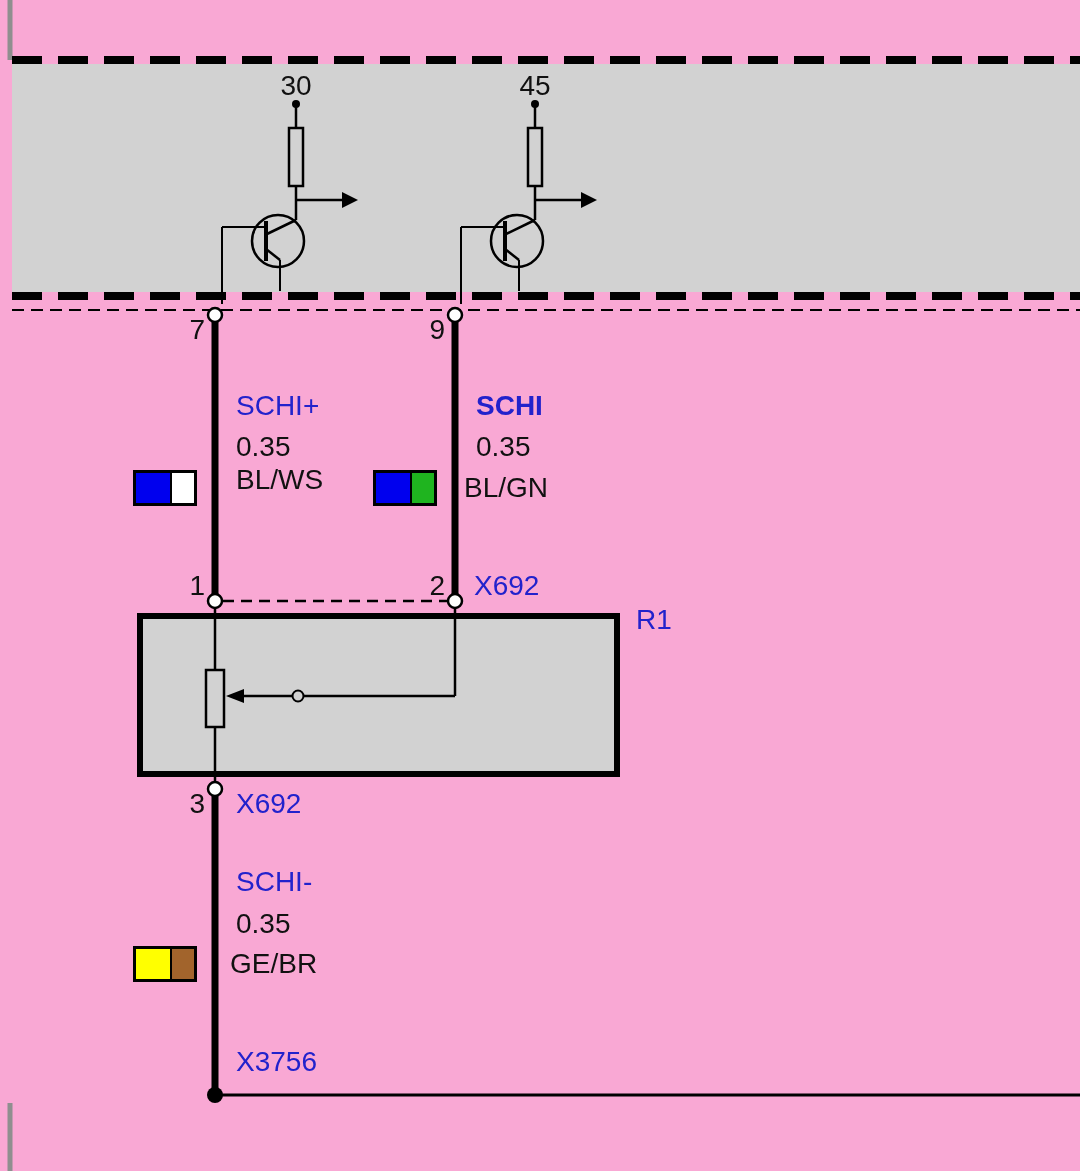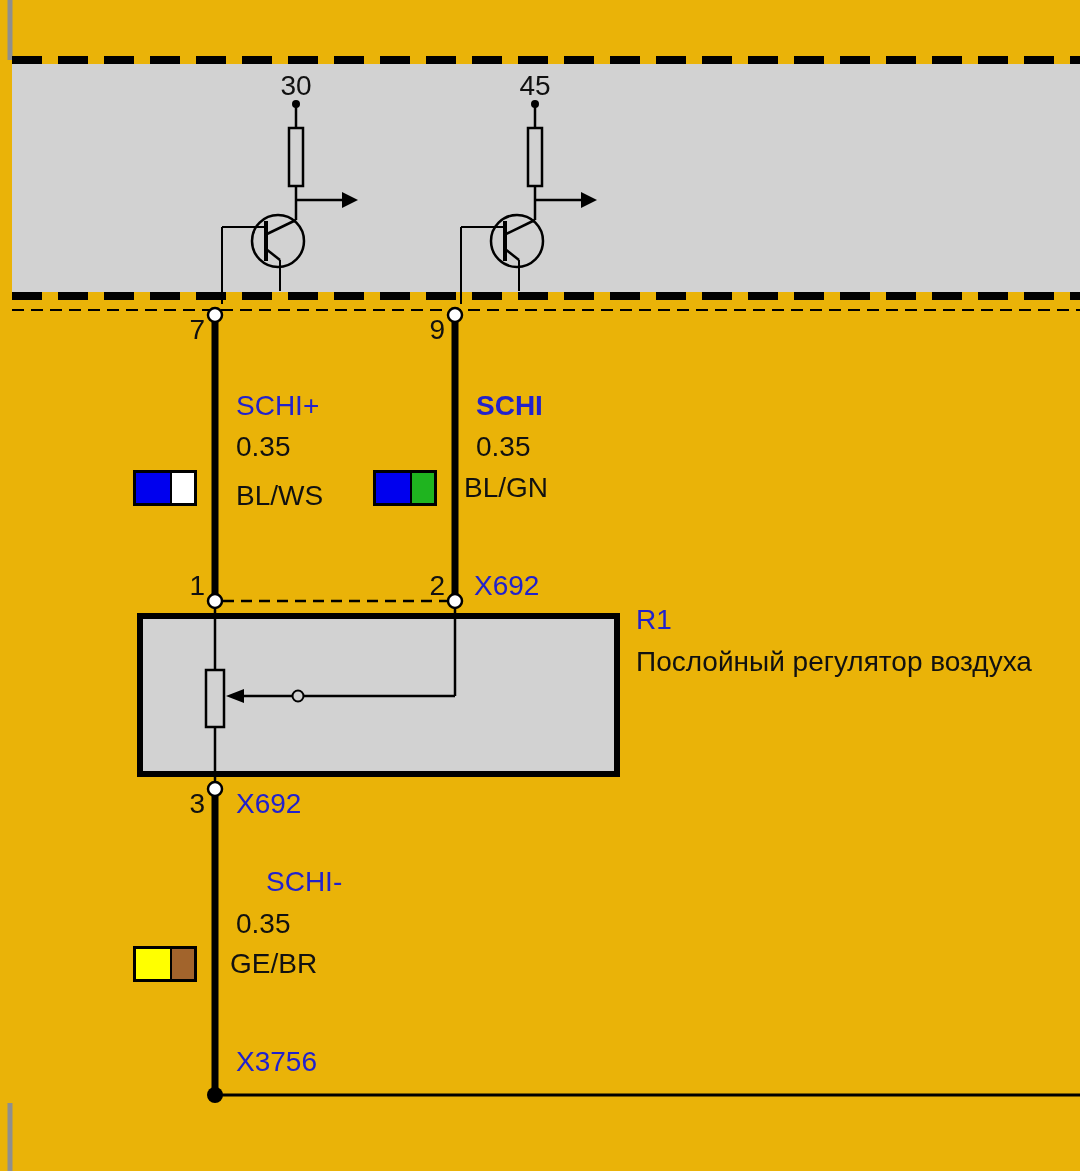--- a/index.html
+++ b/index.html
@@ -1,21 +1,21 @@
 <!DOCTYPE html>
 <html><head>
 <meta charset="utf-8">
 <style>
   html,body{margin:0;padding:0;background:#ffffff;}
   .stage{
     position:relative;
     width:1080px;
     height:1171px;
     overflow:hidden;
-    background:#eab308;
+    background:#f9a8d4;
     font-family:"Liberation Sans", sans-serif;
   }
   .stage svg{position:absolute;left:0;top:0;}
   .lbl{
     position:absolute;
     font-size:28px;
     line-height:32px;
     color:#111111;
     white-space:nowrap;
   }
@@ -118,45 +118,44 @@
   </svg>
 
   <div class="lbl ctr" style="left:274px;top:70px;">30</div>
   <div class="lbl ctr" style="left:513px;top:70px;">45</div>
 
   <div class="lbl num" style="left:155px;top:314px;">7</div>
   <div class="lbl num" style="left:395px;top:314px;">9</div>
 
   <div class="lbl blue" style="left:236px;top:390px;">SCHI+</div>
   <div class="lbl" style="left:236px;top:431px;">0.35</div>
-  <div class="lbl" style="left:236px;top:480px;">BL/WS</div>
+  <div class="lbl" style="left:236px;top:464px;">BL/WS</div>
   <div class="swatch" style="left:133px;top:470px;">
     <span class="c1" style="background: rgb(0, 0, 238);"></span>
     <span class="c2" style="background: rgb(255, 255, 255);"></span>
   </div>
 
   <div class="lbl blue" style="left:476px;top:390px;font-weight:bold;">SCHI</div>
   <div class="lbl" style="left:476px;top:431px;">0.35</div>
   <div class="lbl" style="left:464px;top:472px;">BL/GN</div>
   <div class="swatch" style="left:373px;top:470px;">
     <span class="c1" style="background: rgb(0, 0, 238);"></span>
     <span class="c2" style="background: rgb(31, 180, 31);"></span>
   </div>
 
   <div class="lbl num" style="left:155px;top:570px;">1</div>
   <div class="lbl num" style="left:395px;top:570px;">2</div>
   <div class="lbl blue" style="left:474px;top:570px;">X692</div>
 
   <div class="lbl blue" style="left:636px;top:604px;">R1</div>
-  <div class="lbl" style="left:636px;top:646px;">Послойный регулятор воздуха</div>
 
   <div class="lbl num" style="left:155px;top:788px;">3</div>
   <div class="lbl blue" style="left:236px;top:788px;">X692</div>
 
-  <div class="lbl blue" style="left:236px;top:866px;margin-left:30px;">SCHI-</div>
+  <div class="lbl blue" style="left:236px;top:866px;">SCHI-</div>
   <div class="lbl" style="left:236px;top:908px;">0.35</div>
   <div class="lbl" style="left:230px;top:948px;">GE/BR</div>
   <div class="swatch" style="left:133px;top:946px;">
     <span class="c1" style="background: rgb(255, 255, 0);"></span>
     <span class="c2" style="background: rgb(162, 100, 44);"></span>
   </div>
 
   <div class="lbl blue" style="left:236px;top:1046px;">X3756</div>
 
 </div>

